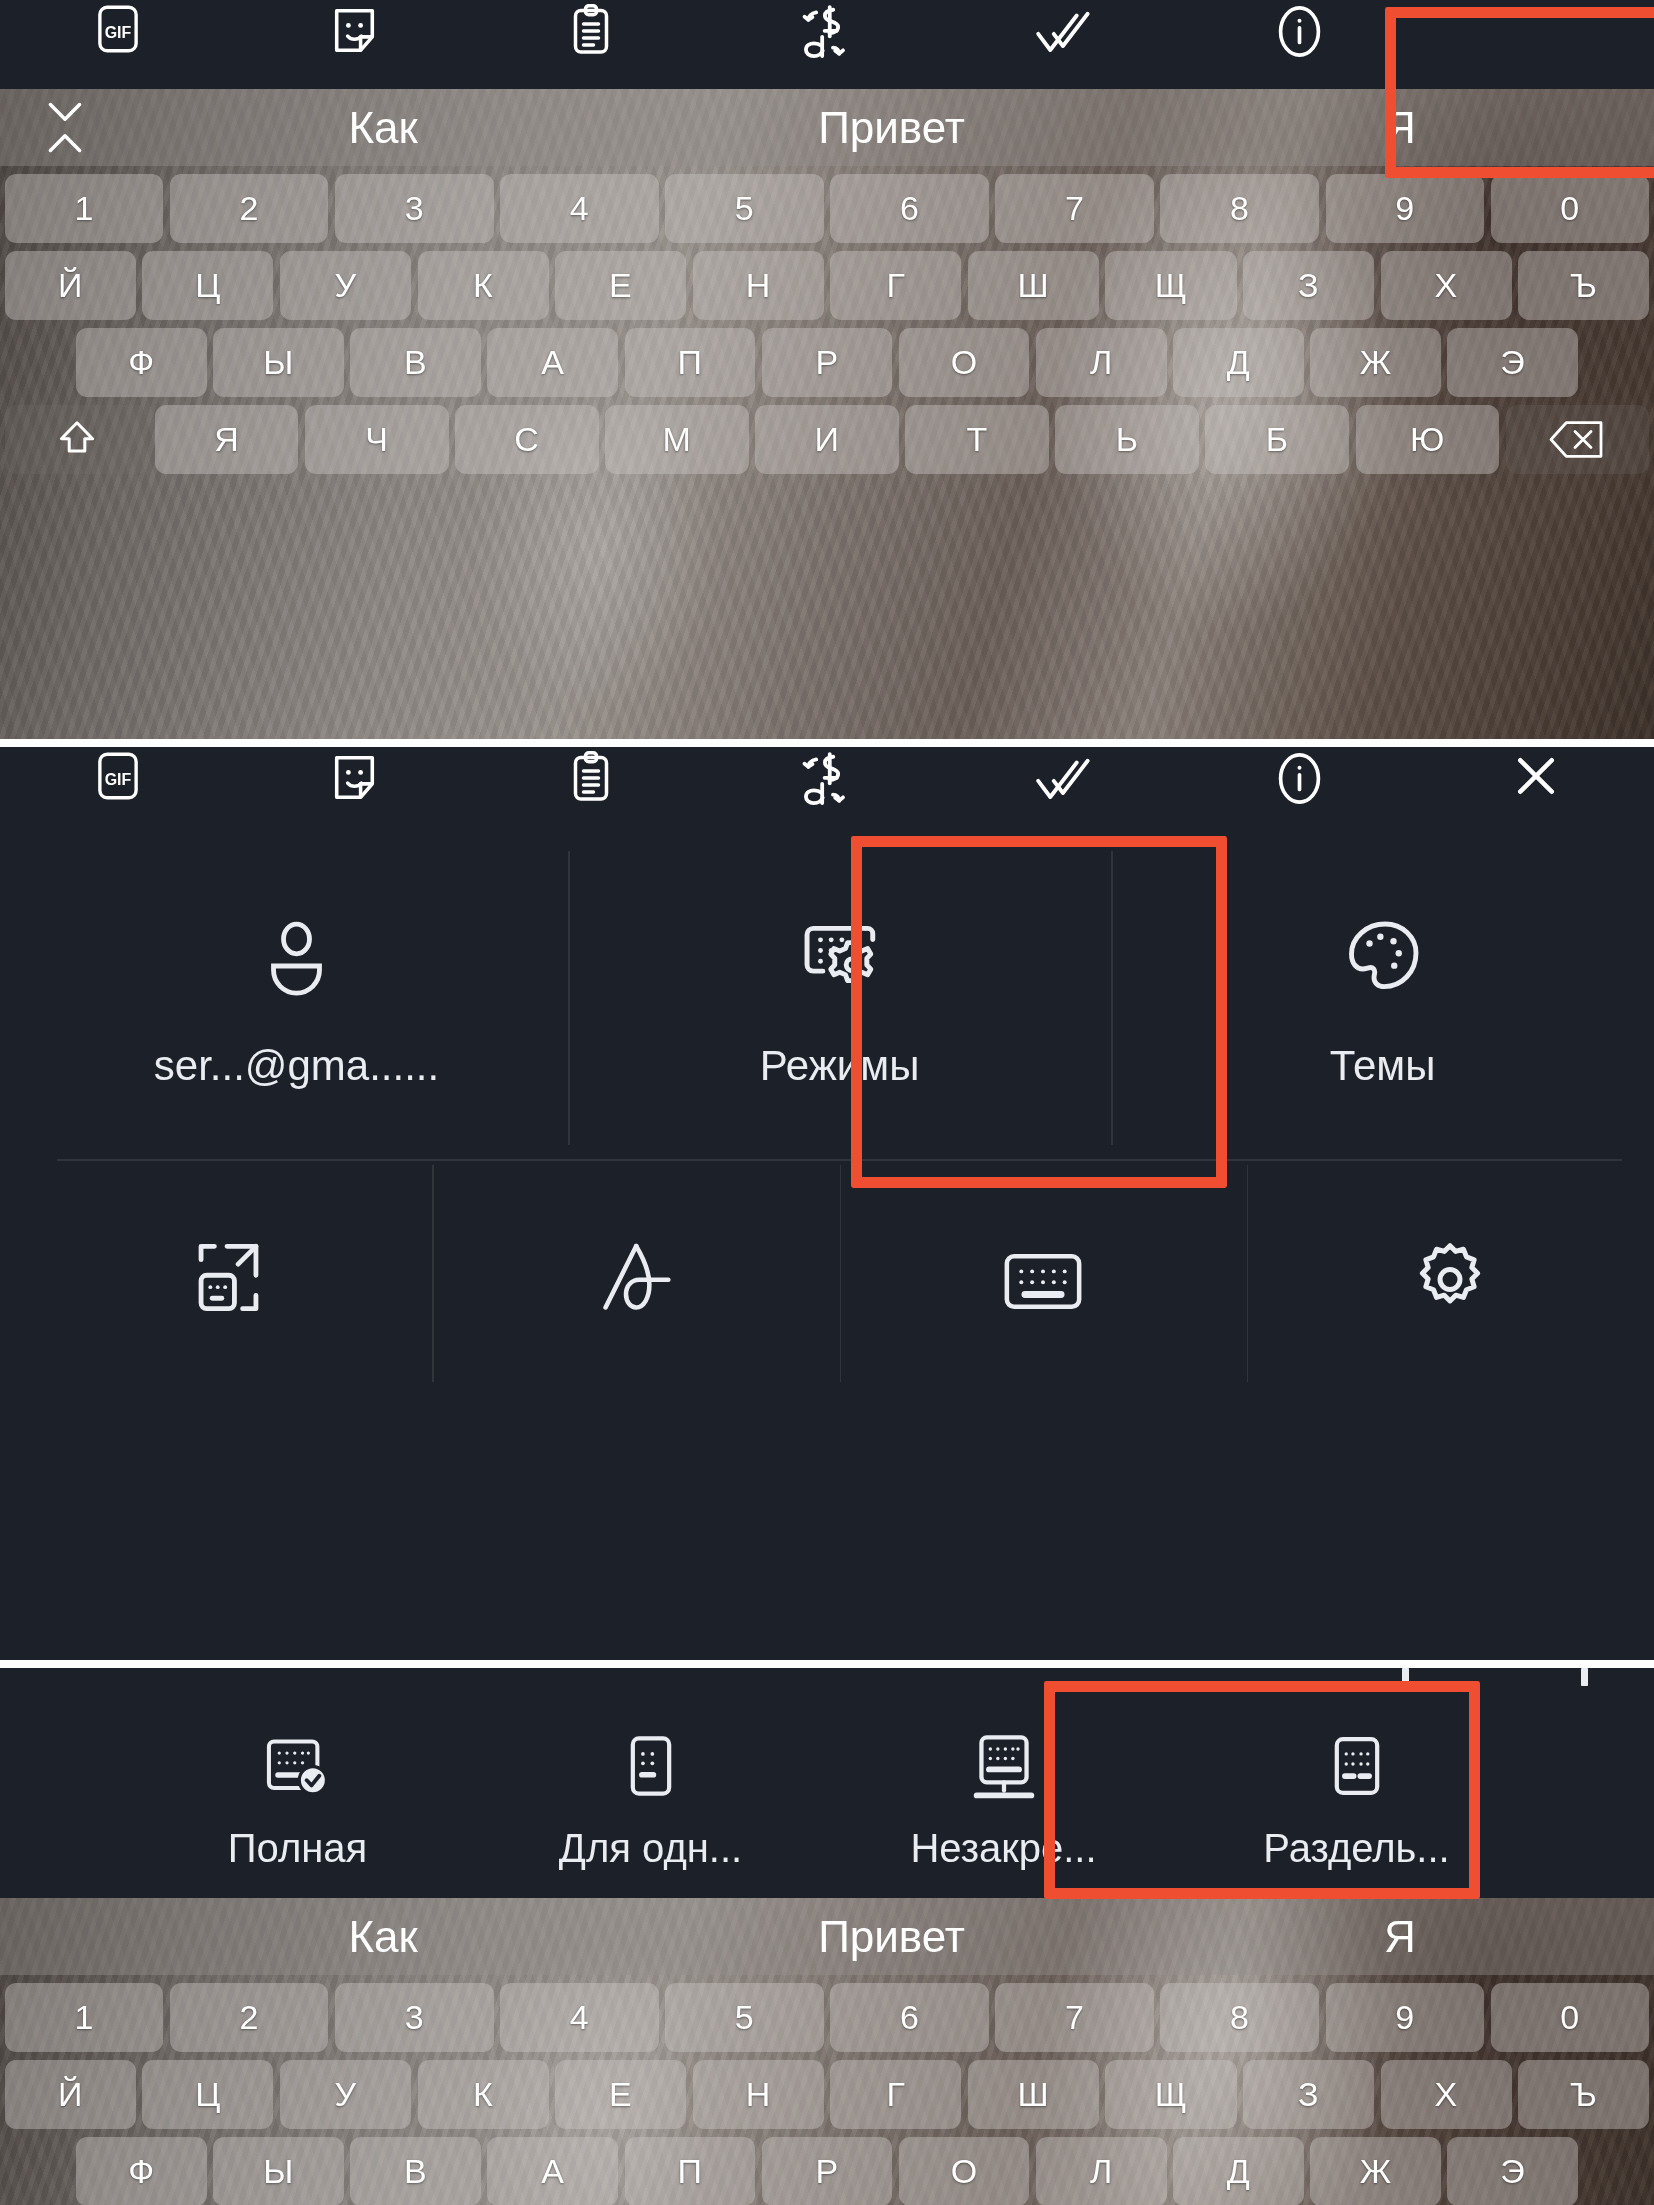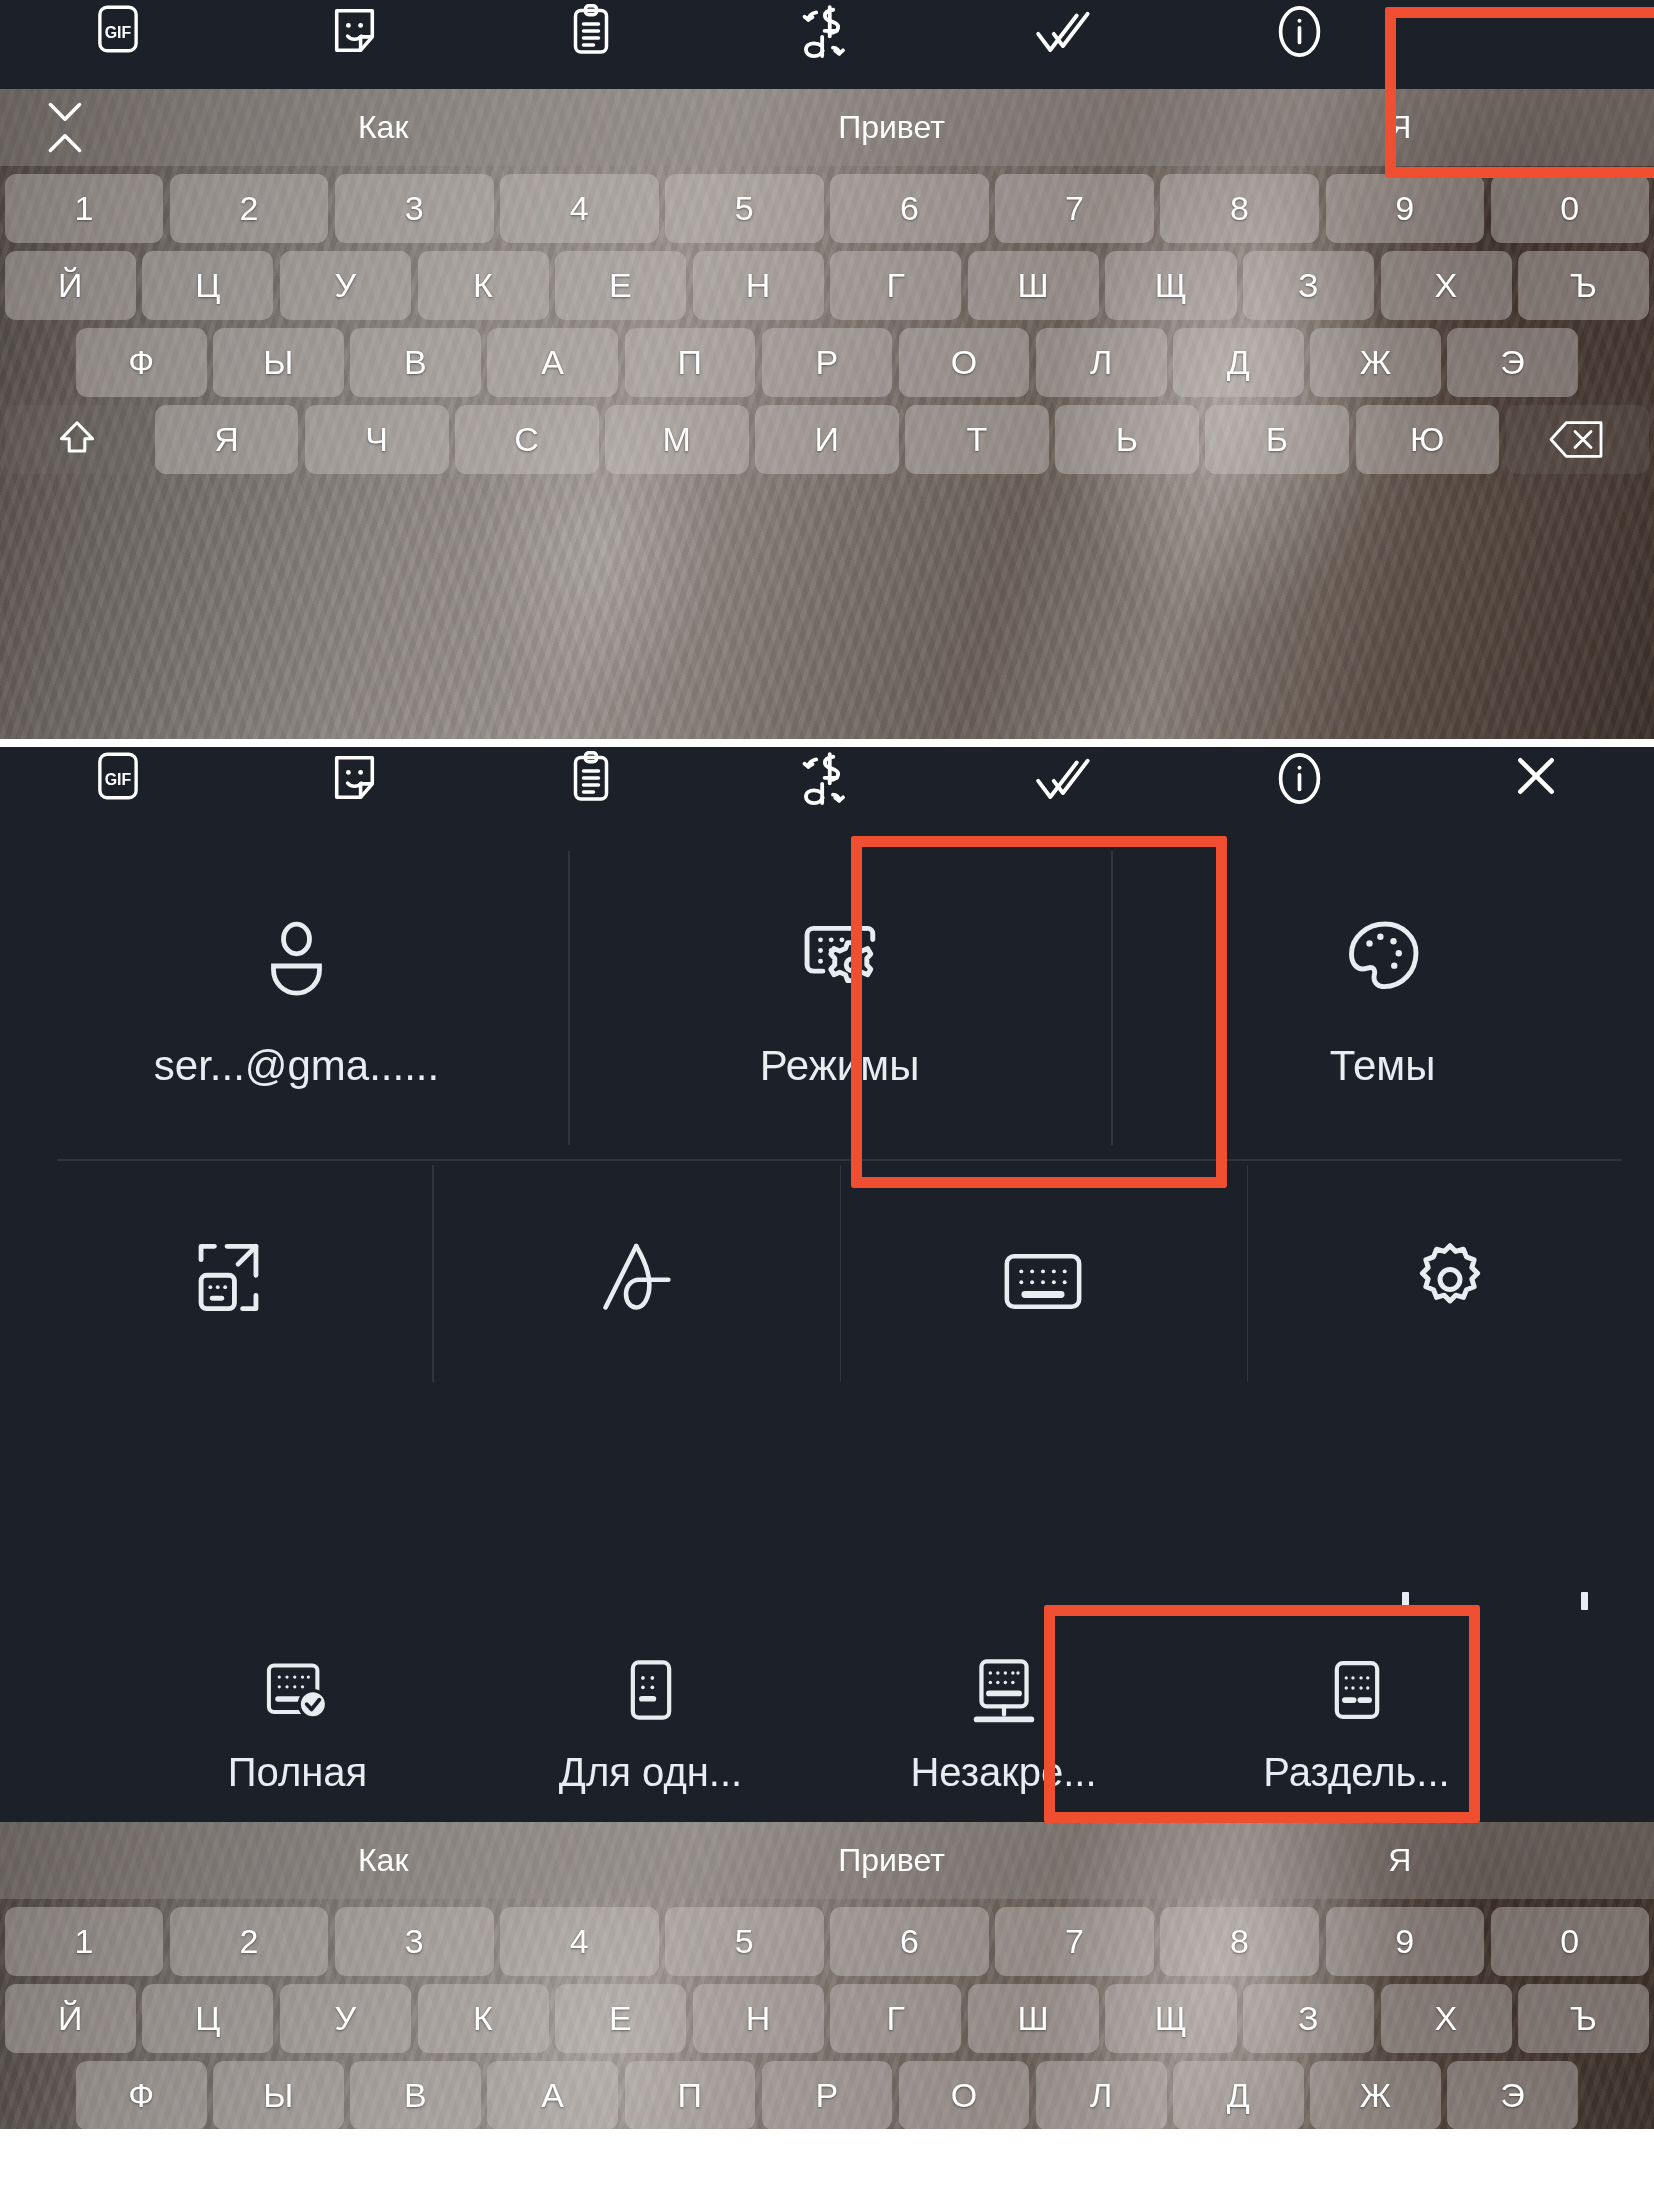--- a/index.html
+++ b/index.html
@@ -35,21 +35,21 @@
     background:
       repeating-linear-gradient(108deg, rgba(255,255,255,.035) 0 4.8px, rgba(0,0,0,.045) 4.8px 10.5px),
       repeating-linear-gradient(72deg, rgba(255,255,255,.02) 0 8px, rgba(0,0,0,.03) 8px 17px);
     pointer-events:none;
   }
 
   .suggest {
     position:relative; z-index:2;
     height:77px; display:flex; align-items:center;
     background:rgba(150,146,142,.40);
-    color:#fff; font-size:32px;
+    color:#fff; font-size:44px;
   }
   .sg-collapse { width:129px; display:flex; align-items:center; justify-content:center; }
   .sg-word { flex:1 1 0; text-align:center; }
 
   .krow { position:relative; z-index:2; display:flex; gap:6.5px; padding:0 4.8px; margin-top:8px; }
   .key {
     flex:1 1 0; height:69px; border-radius:11.3px;
     background:rgba(205,201,197,.42);
     display:flex; align-items:center; justify-content:center;
     color:#fff; font-size:34px; letter-spacing:0.4px;
@@ -77,21 +77,21 @@
   }
   .menu-row > .menu-cell + .menu-cell::before{
     content:""; position:absolute; left:0; top:14.5px; bottom:14.5px; width:1.6px; background:rgba(255,255,255,.09);
   }
   .menu-row.short > .menu-cell + .menu-cell::before{ top:4.8px; bottom:4.8px; }
   .menu-icon { height:97px; display:flex; align-items:flex-end; justify-content:center; }
   .menu-label { margin-top:40px; font-size:42px; color:#e9ecf1; white-space:nowrap; }
   .row-sep { height:1.6px; background:rgba(255,255,255,.09); margin:0 32px; }
 
   
-  #panel3 { top:1592px; height:537px; background:#1c2028; }
+  #panel3 { top:1668px; height:537px; background:#1c2028; }
   .modes-top { height:32px; position:relative; background:#1c2028; }
   .tick { position:absolute; top:0; width:6.5px; height:18px; background:#e9ecf1; border-radius:0.8px; }
   .modes-bar { height:198px; display:flex; align-items:center; background:#1c2028; padding:0 121px; }
   .mode-cell {
     flex:1 1 0; display:flex; flex-direction:column; align-items:center; justify-content:center;
     color:#e9ecf1; position:relative; height:100%;
   }
   .mode-icon { height:77px; display:flex; align-items:center; justify-content:center; }
   .mode-label { margin-top:21px; font-size:40px; white-space:nowrap; }
   #panel3 .kbd { height:307px; }

